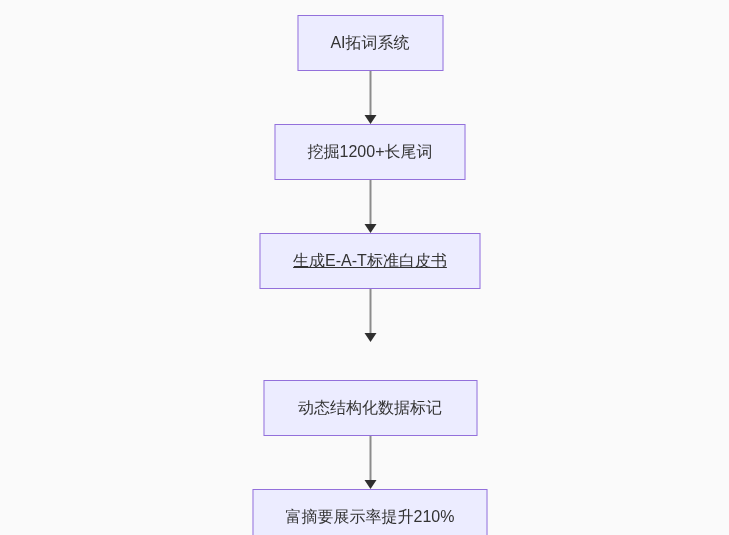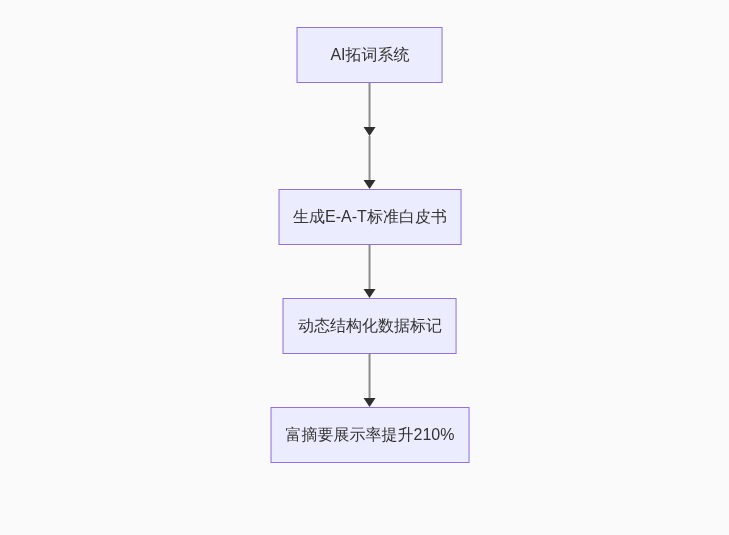--- a/index.html
+++ b/index.html
@@ -35,24 +35,24 @@
     display: flex;
     align-items: center;
     justify-content: center;
     background: #ececff;
     border: 1px solid #9370db;
     color: #333333;
     font-size: 16px;
     white-space: nowrap;
   }
   .node:nth-of-type(1) { min-width: 146px; }
-  .flow > .node:nth-child(1) { min-width: 146px; margin-top: 12px; }
+  .flow > .node:nth-child(1) { min-width: 146px; }
   .flow > .node:nth-child(3) { min-width: 191px; }
   .flow > .node:nth-child(5) { min-width: 221px; text-decoration: underline; }
-  .flow > .node:nth-child(7) { min-width: 214px; }
+  .flow > .node:nth-child(7) { min-width: 214px; margin-top: 38px; }
   .flow > .node:nth-child(9) { min-width: 235px; }
   .arrow {
     display: flex;
     flex-direction: column;
     align-items: center;
     height: 53px;
   }
   .arrow .line {
     width: 2px;
     height: 44px;
@@ -74,20 +74,23 @@
 
     <div class="node">
       <span>AI拓词系统</span>
     </div>
 
     <div class="arrow">
       <div class="line"></div>
       <div class="head"></div>
     </div>
 
+    <div class="node">
+      <span>挖掘1200+长尾词</span>
+    </div>
 
     <div class="arrow">
       <div class="line"></div>
       <div class="head"></div>
     </div>
 
     <div class="node">
       <span>生成E-A-T标准白皮书</span>
     </div>
 

